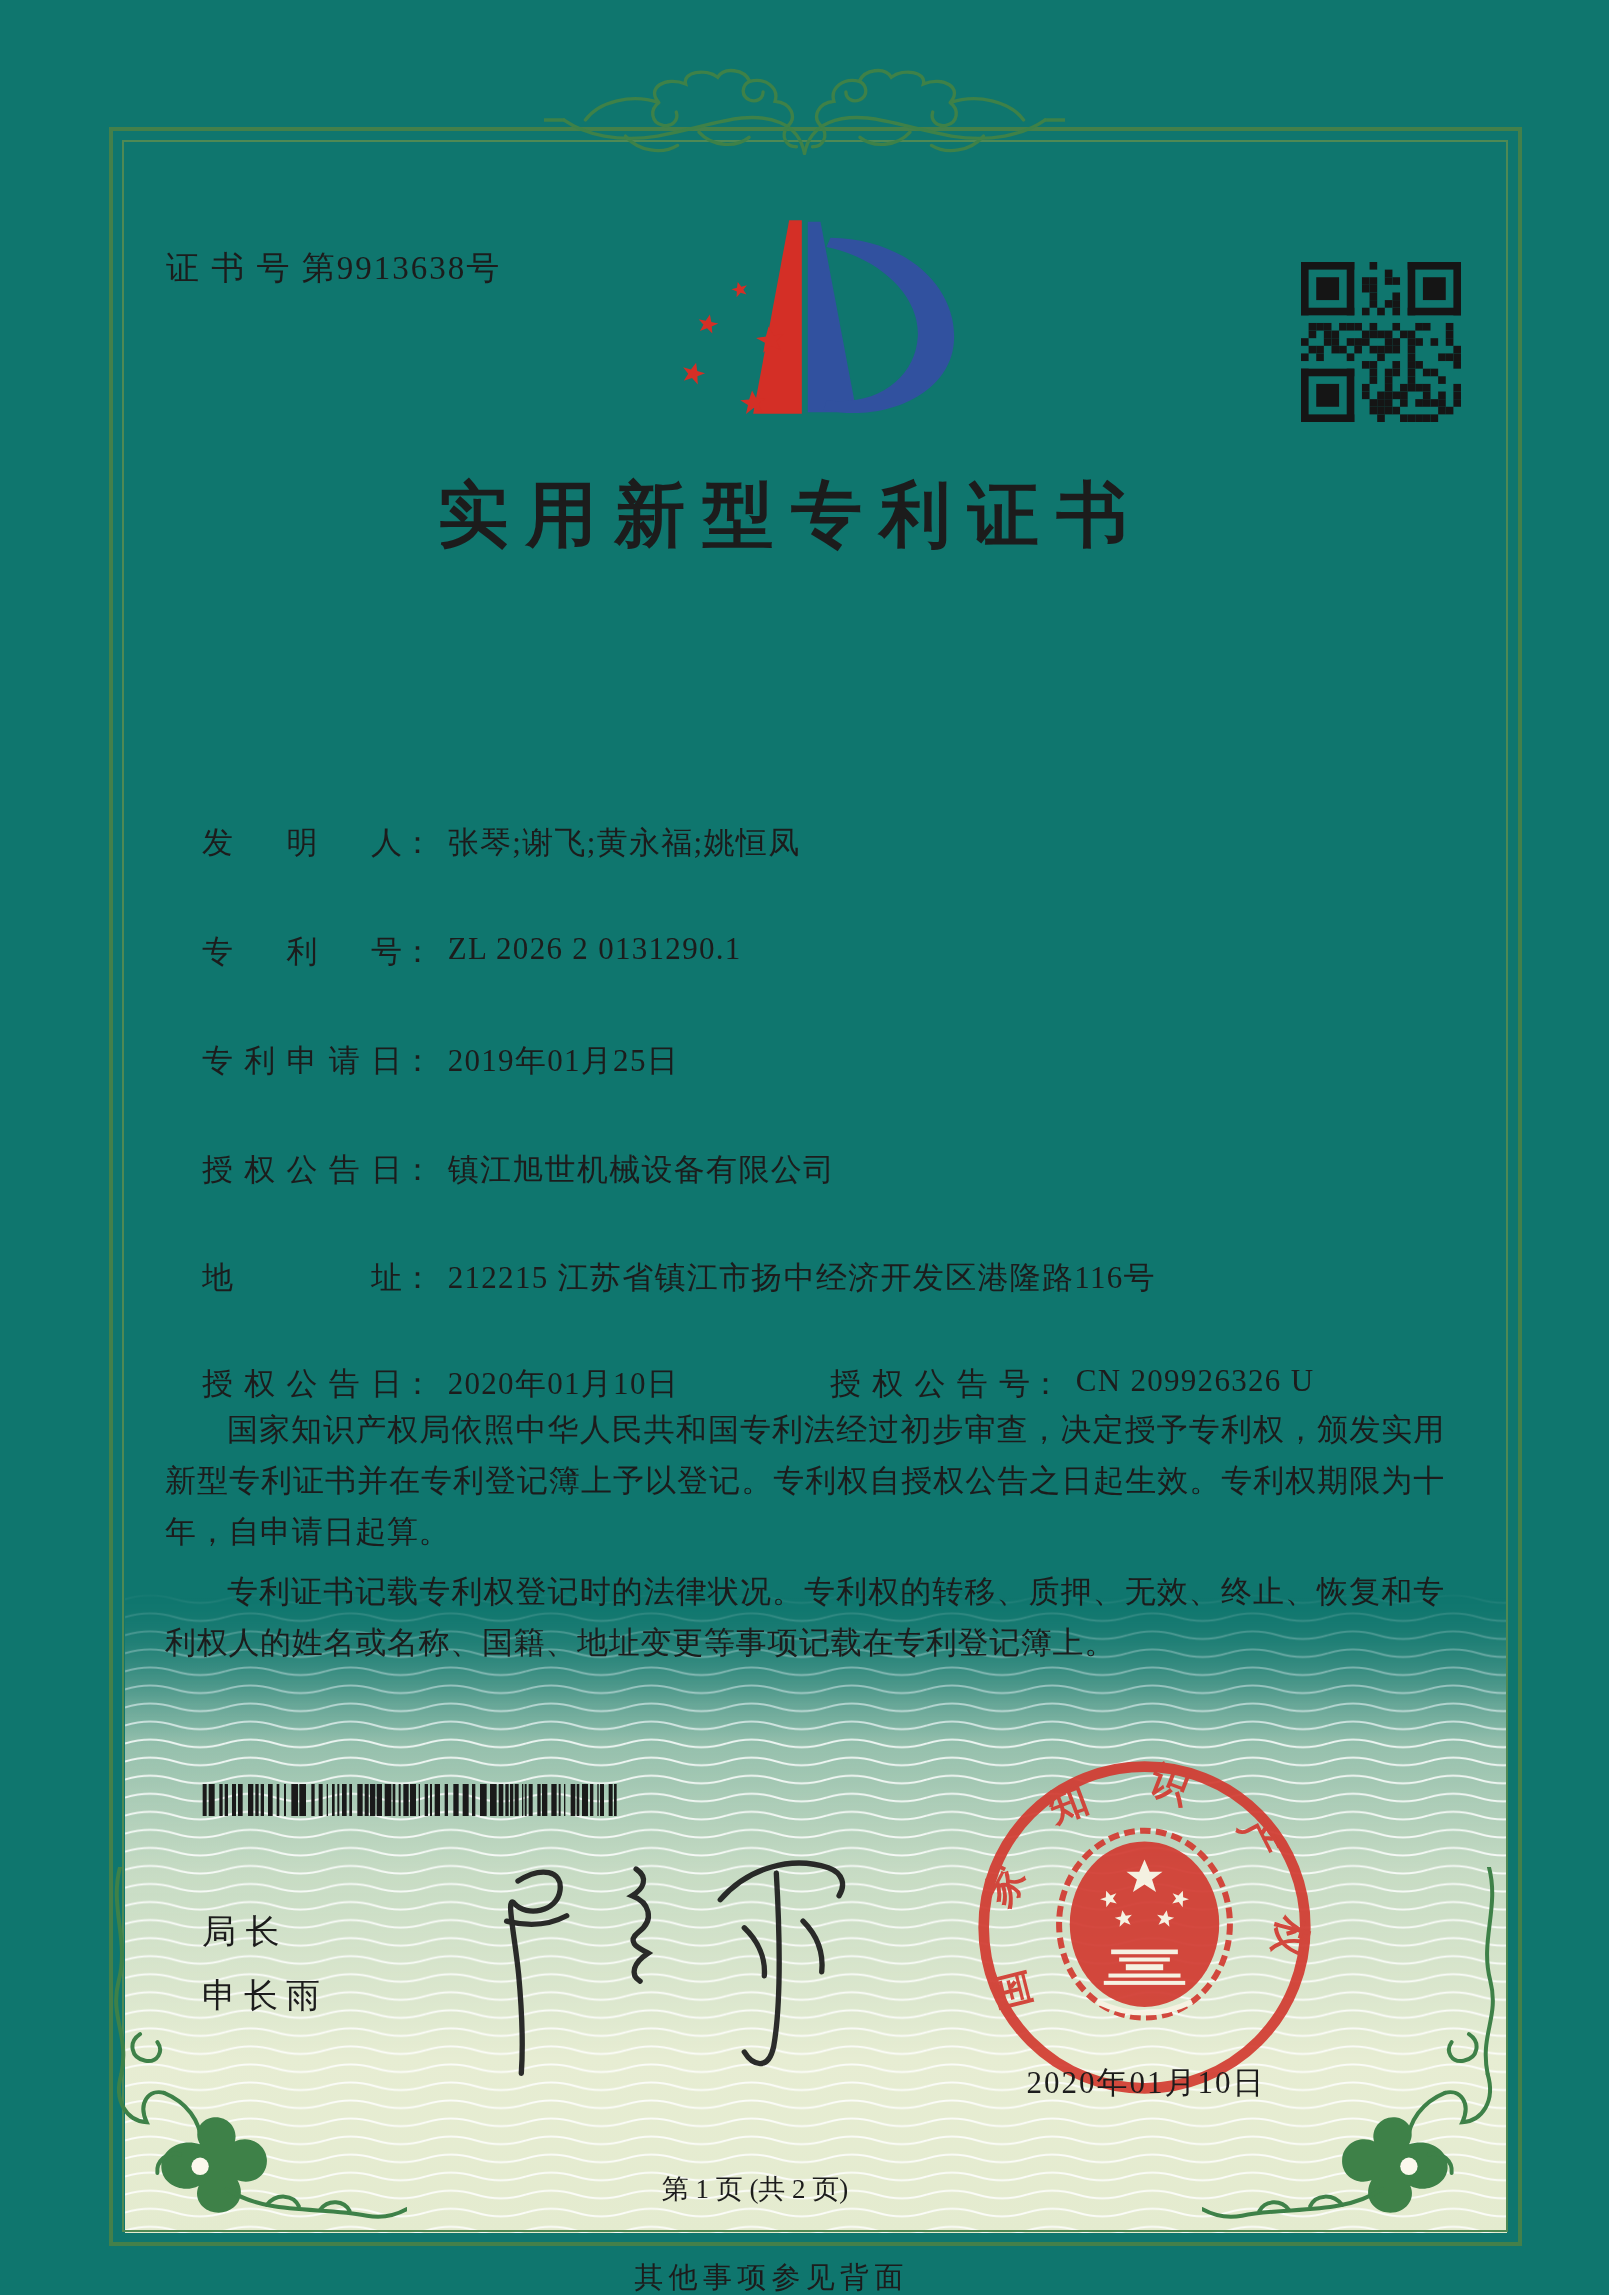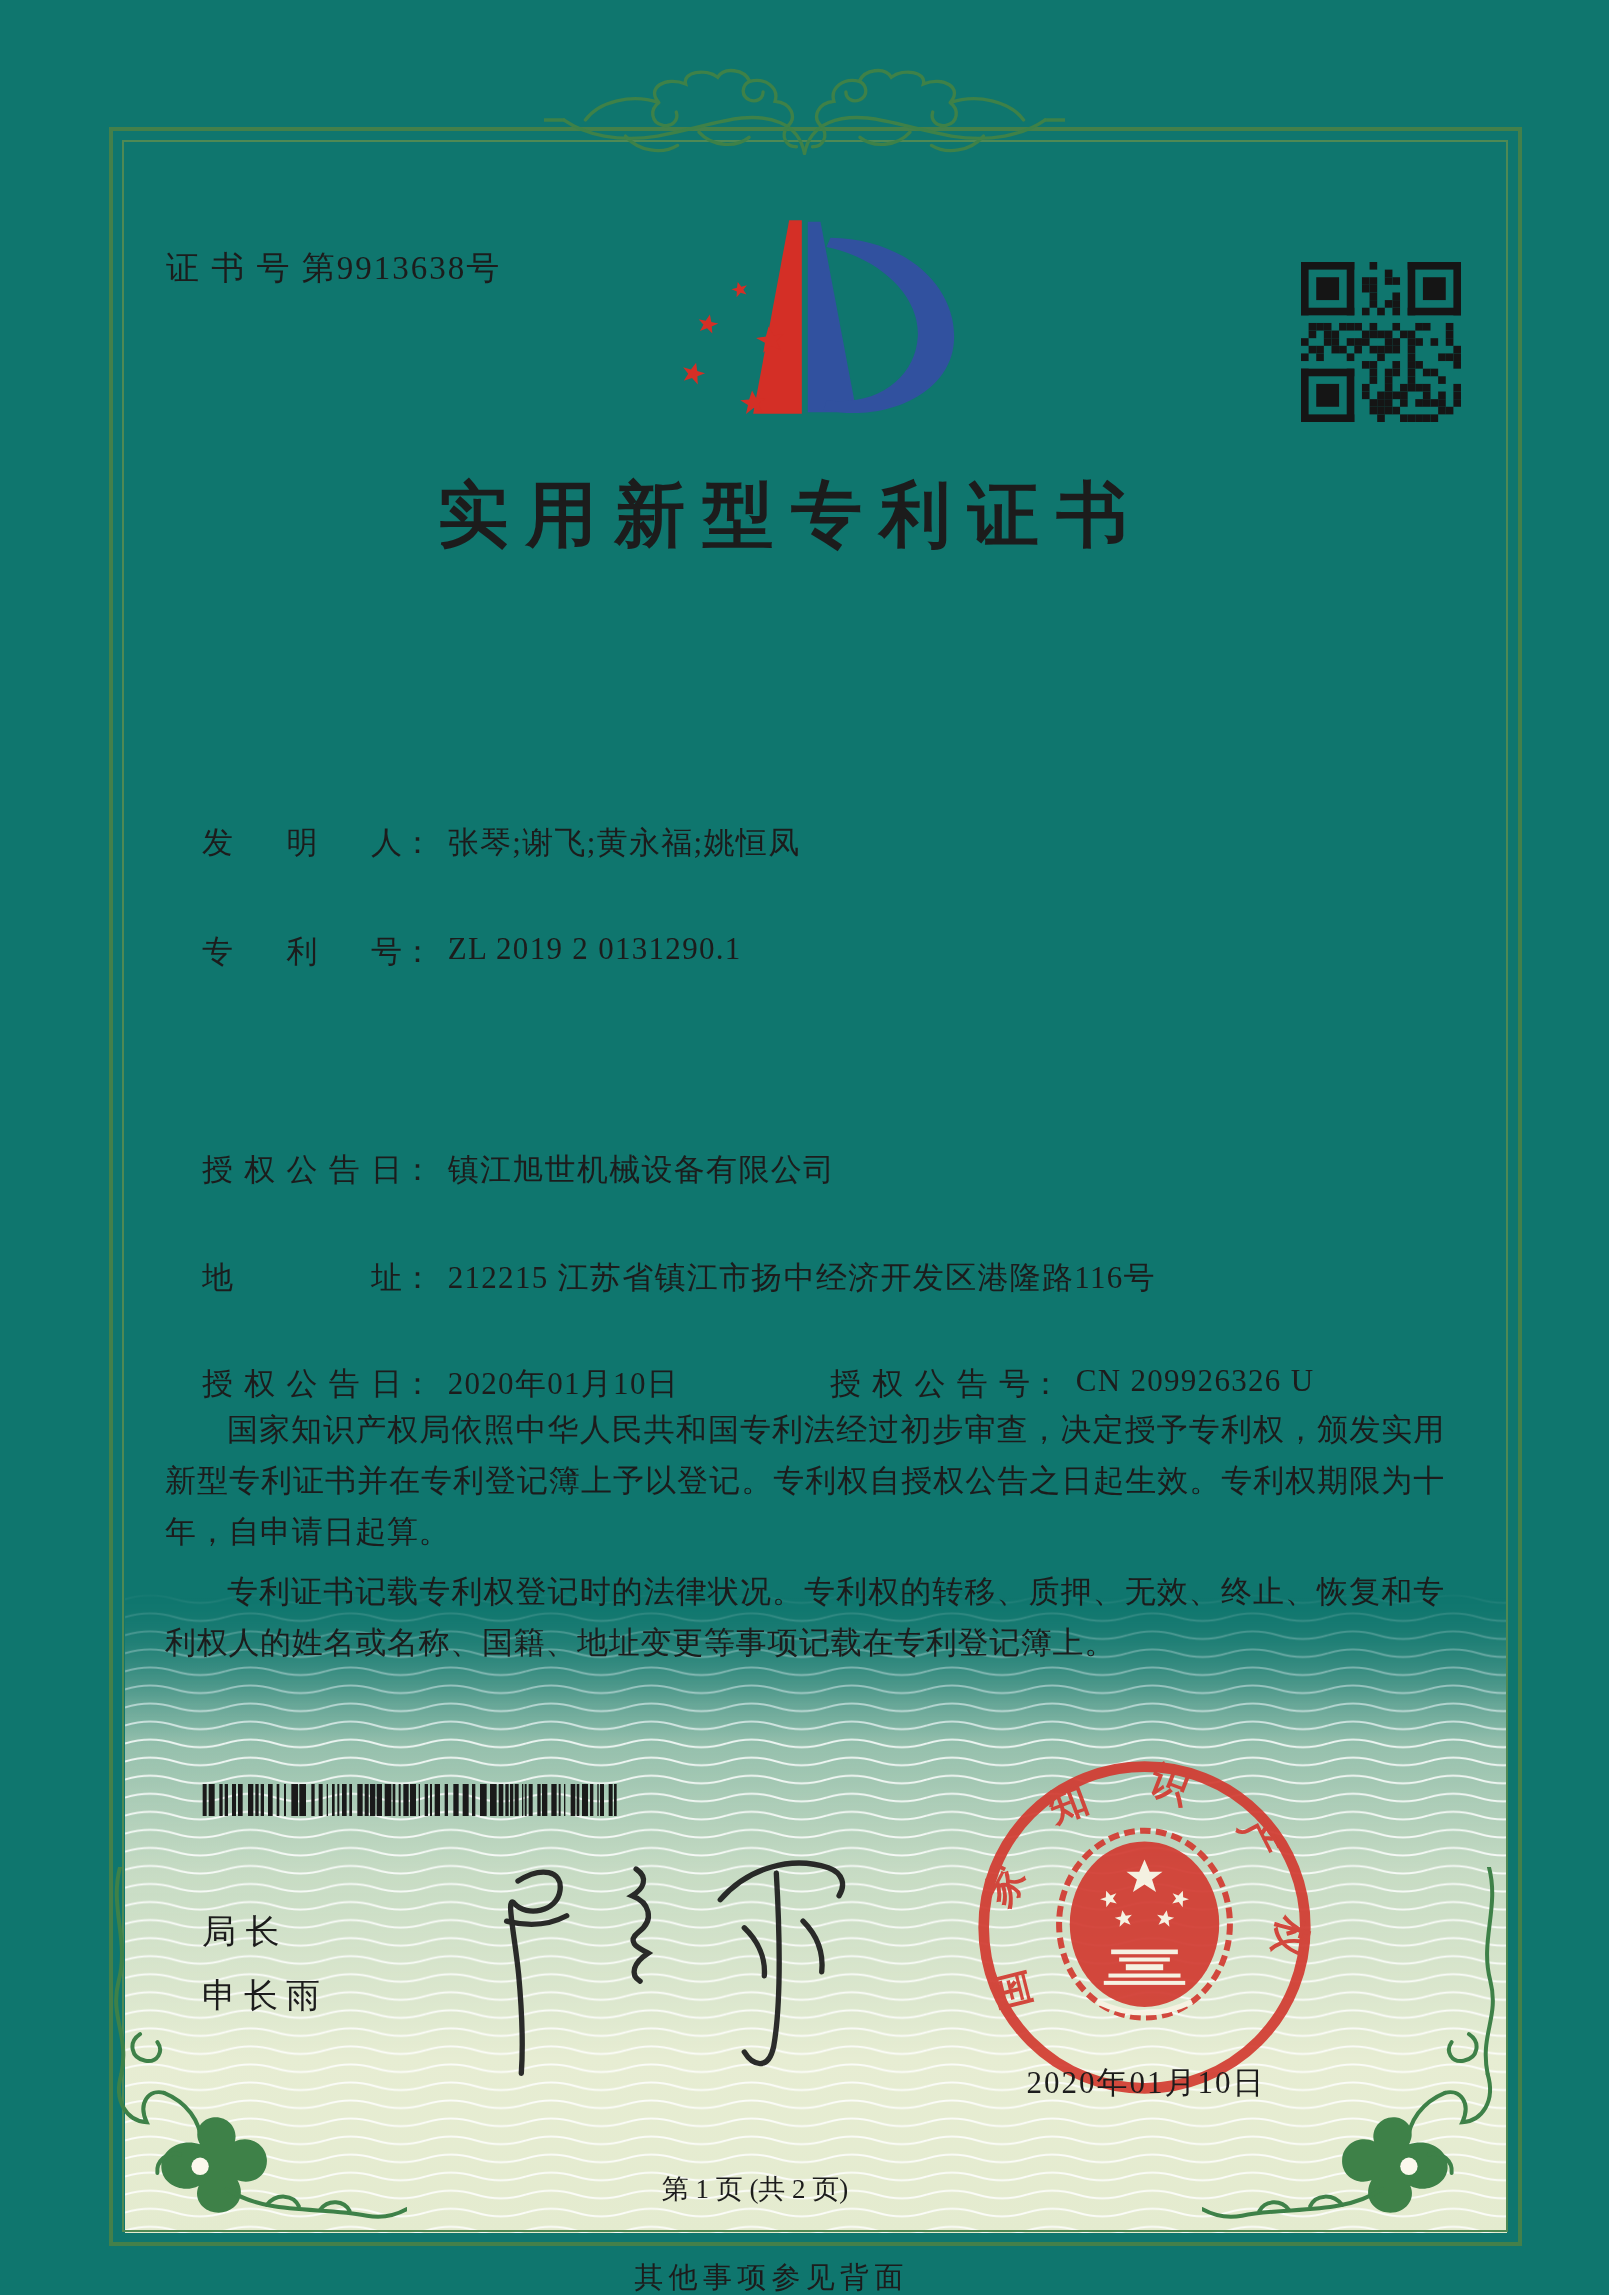--- a/index.html
+++ b/index.html
@@ -280,21 +280,24 @@
       <rect x="182.85714285714286" y="228.57142857142858" width="11.428571428571429" height="11.428571428571429" fill="#151515"></rect>
       <rect x="194.28571428571428" y="228.57142857142858" width="11.428571428571429" height="11.428571428571429" fill="#151515"></rect>
     </svg>
 
   <h1 class="title">实用新型专利证书</h1>
 
   <div class="frow" style="top:822px">
     <span class="flabel">发明人</span><span class="fcolon">：</span><span class="fvalue">张琴;谢飞;黄永福;姚恒凤</span>
   </div>
   <div class="frow" style="top:931px">
-    <span class="flabel">专利号</span><span class="fcolon">：</span><span class="fvalue">ZL 2019 2 0131290.1</span>
+    <span class="flabel">专利号</span><span class="fcolon">：</span><span class="fvalue">ZL 2026 2 0131290.1</span>
+  </div>
+  <div class="frow" style="top:1040px">
+    <span class="flabel">专利申请日</span><span class="fcolon">：</span><span class="fvalue">2019年01月25日</span>
   </div>
   <div class="frow" style="top:1149px">
     <span class="flabel">授权公告日</span><span class="fcolon">：</span><span class="fvalue">镇江旭世机械设备有限公司</span>
   </div>
   <div class="frow" style="top:1257px">
     <span class="flabel">地址</span><span class="fcolon">：</span><span class="fvalue">212215 江苏省镇江市扬中经济开发区港隆路116号</span>
   </div>
   <div class="frow" style="top:1363px">
     <span class="flabel">授权公告日</span><span class="fcolon">：</span><span class="fvalue">2020年01月10日</span>
     <span class="fgroup2">

